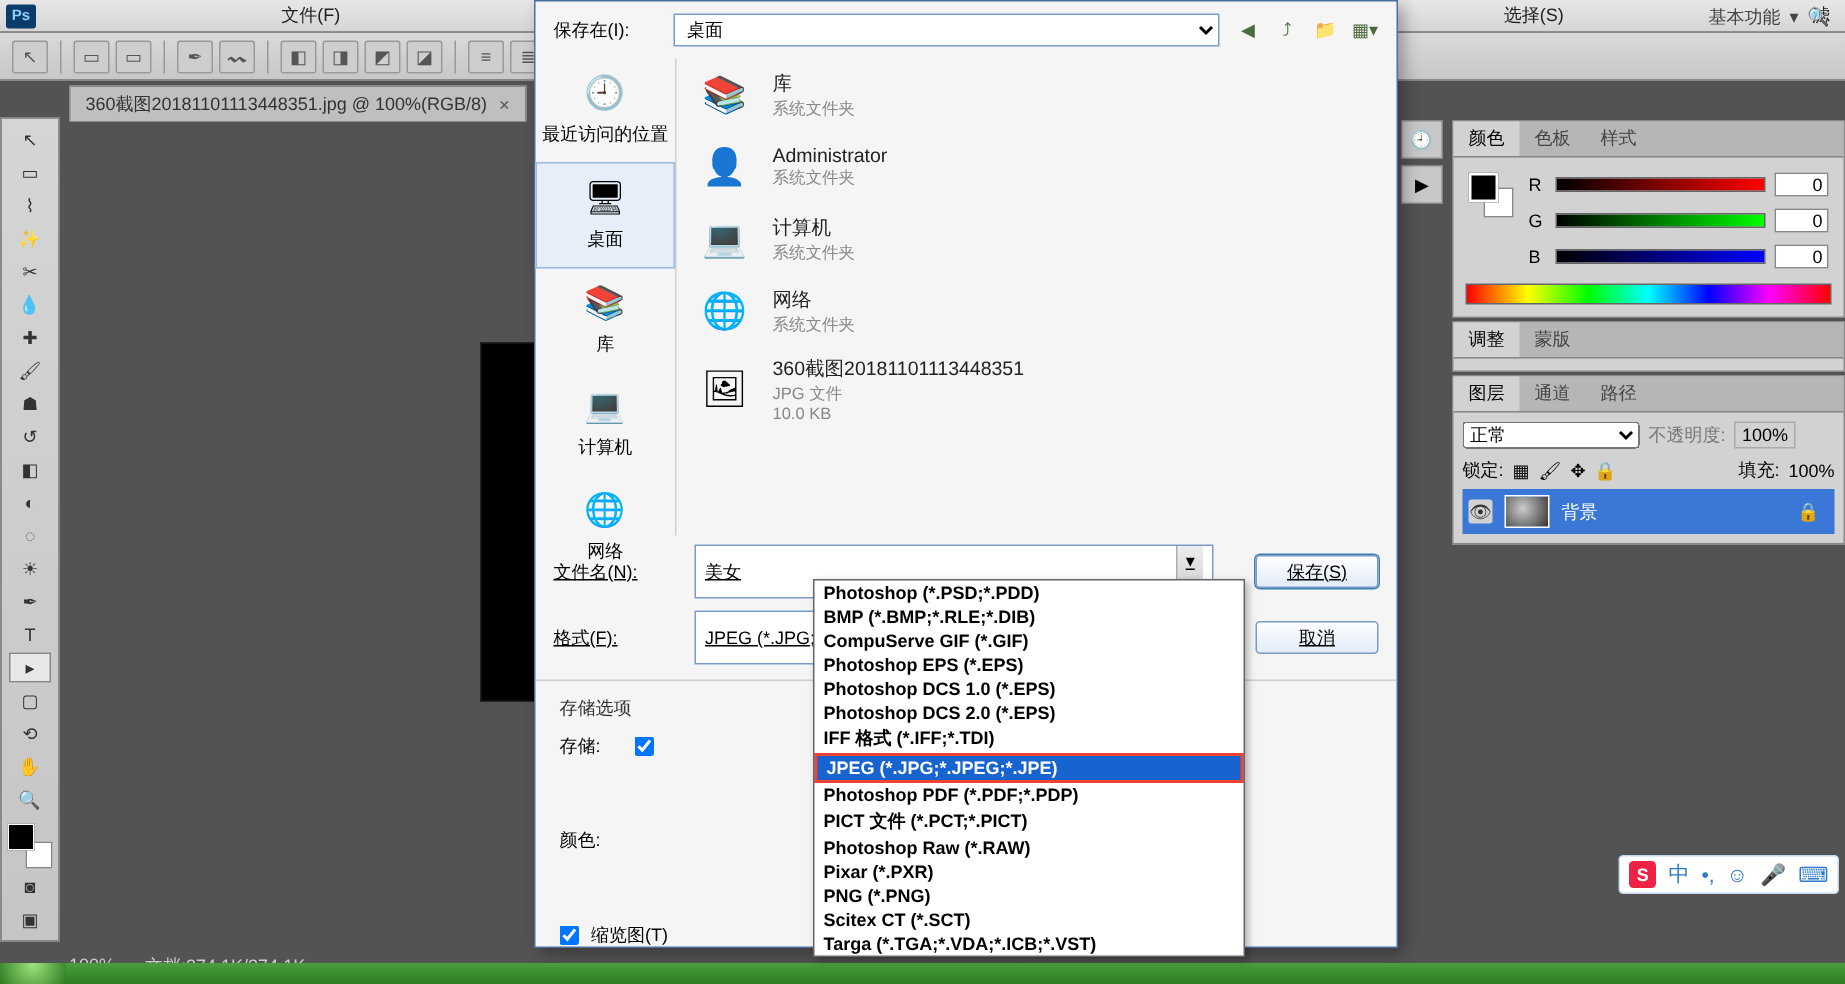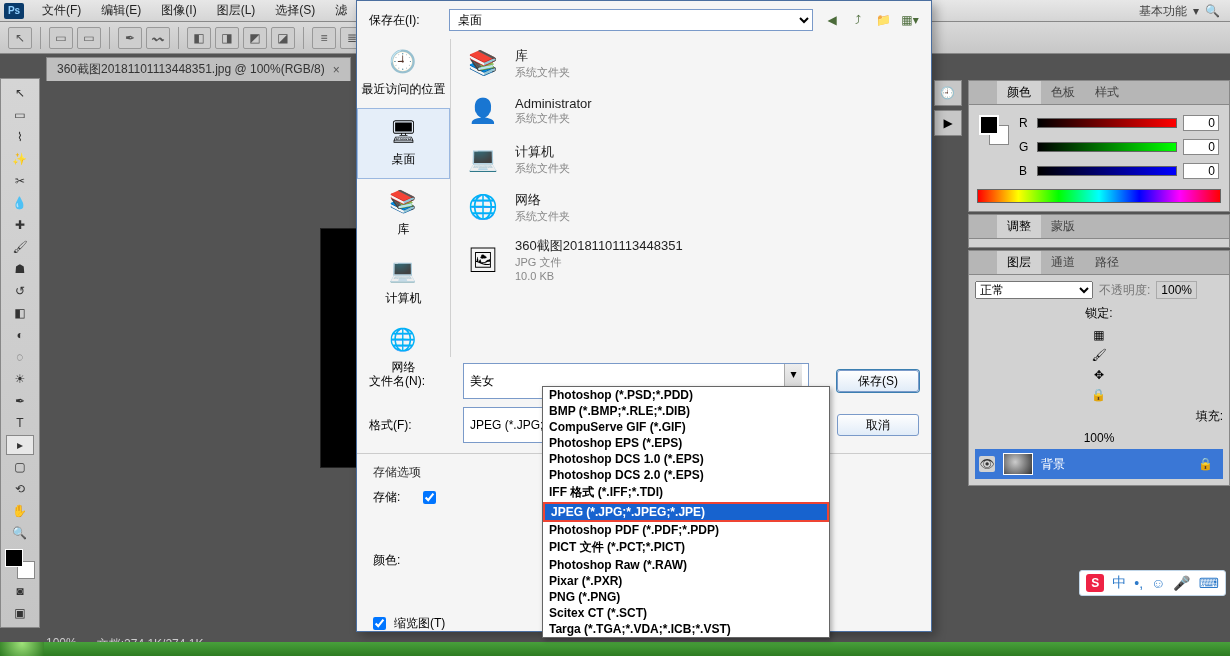--- a/index.html
+++ b/index.html
@@ -1,19 +1,19 @@
 <!DOCTYPE html>
 <html><head>
 <meta charset="utf-8">
 <style>
 * { margin: 0; padding: 0; box-sizing: border-box; font-family: "Microsoft YaHei", Tahoma, sans-serif; font-size: 12px; }
 body { width: 1230px; height: 656px; background: #535353; overflow: hidden; position: relative; }
 
 
-.menubar { height: 22px; background: linear-gradient(#e7e7e7,#d5d5d5); border-bottom: 1px solid #888; display: flex; align-items: center; padding-left: 4px; }
+.menubar { height: 22px; background: linear-gradient(#e7e7e7,#d5d5d5); border-bottom: 1px solid #888; display: flex; align-items: center; padding-left: 4px; justify-content: space-between; }
 .ps-logo { width: 20px; height: 16px; background: #0a3b6b; color: #8fcfff; display: flex; align-items: center; justify-content: center; font-weight: bold; font-size: 10px; border-radius: 2px; margin-right: 8px; }
 .menubar .mi { padding: 16px 10px; color: #222; cursor: default; }
 
 
 .optbar { height: 32px; background: linear-gradient(#d9d9d9,#c7c7c7); border-bottom: 1px solid #888; display: flex; align-items: center; padding-left: 8px; gap: 4px; }
 .opt-icon { width: 24px; height: 22px; background: #cecece; border: 1px solid #999; border-radius: 2px; display: flex; align-items: center; justify-content: center; color: #555; }
 .opt-sep { width: 1px; height: 22px; background: #999; margin: 0 4px; }
 
 
 .workspace-dd { position: absolute; right: 10px; top: 0; height: 22px; display: flex; align-items: center; gap: 6px; color: #444; }
@@ -30,21 +30,21 @@
 .fgbg { width: 30px; height: 30px; position: relative; margin-top: 4px; }
 .fgbg .fg { width: 18px; height: 18px; background: #000; border: 1px solid #fff; position: absolute; left: 0; top: 0; }
 .fgbg .bg { width: 18px; height: 18px; background: #fff; border: 1px solid #888; position: absolute; right: 0; bottom: 0; }
 
 
 .canvas { position: absolute; left: 320px; top: 228px; width: 60px; height: 240px; background: #000; border: 1px solid #222; }
 
 
 .rpanels { position: absolute; right: 0; top: 80px; width: 262px; display: flex; flex-direction: column; gap: 2px; }
 .panel { background: #d2d2d2; border: 1px solid #888; }
-.panel-tabs { display: flex; background: #b6b6b6; border-bottom: 1px solid #888; padding-left: 28px; }
+.panel-tabs { display: flex; background: #b6b6b6; border-bottom: 1px solid #888; }
 .ptab { padding: 3px 10px; color: #444; }
 .ptab.active { background: #d2d2d2; color: #000; }
 .color-body { padding: 10px; display: flex; gap: 10px; }
 .swatch-pair { width: 30px; height: 30px; position: relative; }
 .swatch-pair .a { width: 20px; height: 20px; background: #000; border: 2px solid #fff; position: absolute; left: 0; top: 0; }
 .swatch-pair .b { width: 20px; height: 20px; background: #fff; border: 1px solid #888; position: absolute; right: 0; bottom: 0; }
 .sliders { flex: 1; display: flex; flex-direction: column; gap: 8px; }
 .srow { display: flex; align-items: center; gap: 6px; }
 .srow .lab { width: 12px; }
 .srow .bar { flex: 1; height: 10px; border: 1px solid #666; }
@@ -54,21 +54,21 @@
 .srow input { width: 36px; height: 16px; border: 1px solid #888; text-align: right; padding-right: 3px; }
 .hue { height: 14px; margin: 0 8px 8px; background: linear-gradient(to right,red,yellow,lime,cyan,blue,magenta,red); border: 1px solid #666; }
 
 .adj-body { padding: 4px; }
 .layer-tabs { display: flex; background: #b6b6b6; }
 .layer-body { padding: 6px; }
 .lb-row1 { display: flex; align-items: center; gap: 6px; margin-bottom: 6px; }
 .lb-row1 select { flex: 0 0 118px; }
 .lb-row1 .op { color: #777; }
 .lb-row1 .op-val { border: 1px solid #aaa; padding: 1px 4px; }
-.lock-row { display: flex; align-items: center; gap: 6px; margin-bottom: 4px; flex-direction: column; }
+.lock-row { display: flex; align-items: center; gap: 6px; margin-bottom: 4px; }
 .layer-item { display: flex; align-items: center; gap: 8px; background: #3a77d6; color: #fff; padding: 4px; }
 .layer-item .eye { width: 16px; height: 16px; background: #d2d2d2; color: #333; display: flex; align-items: center; justify-content: center; border-radius: 2px; }
 .layer-item .thumb { width: 30px; height: 22px; background: radial-gradient(circle at 40% 40%, #ccc, #333); border: 1px solid #fff; }
 .layer-item .lock { margin-left: auto; margin-right: 6px; }
 
 
 .dialog { position: absolute; left: 356px; top: 0; width: 576px; height: 632px; background: #f5f5f5; border: 1px solid #4b6fa0; box-shadow: 4px 4px 10px rgba(0,0,0,.3); }
 .dlg-top { display: flex; align-items: center; gap: 10px; padding: 8px 12px; }
 .dlg-top .lab { width: 70px; }
 .dlg-top select { flex: 1; height: 22px; border: 1px solid #7a9ac9; background: #fff; padding-left: 4px; }
@@ -80,21 +80,21 @@
 .place { width: 100%; display: flex; flex-direction: column; align-items: center; padding: 6px 0 10px; gap: 2px; cursor: default; }
 .place.sel { background: #e5eef9; border: 1px solid #9bb8e0; }
 .place .ic { width: 40px; height: 34px; display: flex; align-items: center; justify-content: center; font-size: 22px; }
 .filelist { flex: 1; overflow-y: auto; }
 .frow { display: flex; align-items: center; gap: 12px; padding: 6px 12px; }
 .frow .fic { width: 40px; height: 36px; display: flex; align-items: center; justify-content: center; font-size: 24px; }
 .frow .ftxt { display: flex; flex-direction: column; }
 .frow .fname { color: #222; font-size: 13px; }
 .frow .fsub { color: #888; font-size: 11px; }
 
-.dlg-fields { padding: 6px 12px; display: flex; flex-direction: column; gap: 8px; }
+.dlg-fields { padding: 6px 12px; display: flex; flex-direction: column; gap: 8px; text-decoration: underline; }
 .frow2 { display: flex; align-items: center; gap: 10px; }
 .frow2 .flab { width: 84px; }
 .frow2 .fctl { flex: 1; }
 .frow2 input, .frow2 .combo { width: 100%; height: 36px; border: 1px solid #7a9ac9; background: #fff; padding: 0 6px; }
 .combo { display: flex; align-items: center; justify-content: space-between; position: relative; }
 .combo .arrow { width: 18px; text-align: center; background: linear-gradient(#eee,#ccc); border-left: 1px solid #aaa; height: 100%; line-height: 20px; }
 .btncol { display: flex; flex-direction: column; gap: 6px; margin-left: 4px; }
 .winbtn { width: 82px; height: 22px; border: 1px solid #7a9ac9; background: linear-gradient(#fefefe,#e1ecf8); border-radius: 3px; }
 .winbtn.default { box-shadow: 0 0 0 1px #3c7fb1; margin-left: 14px; }
 

